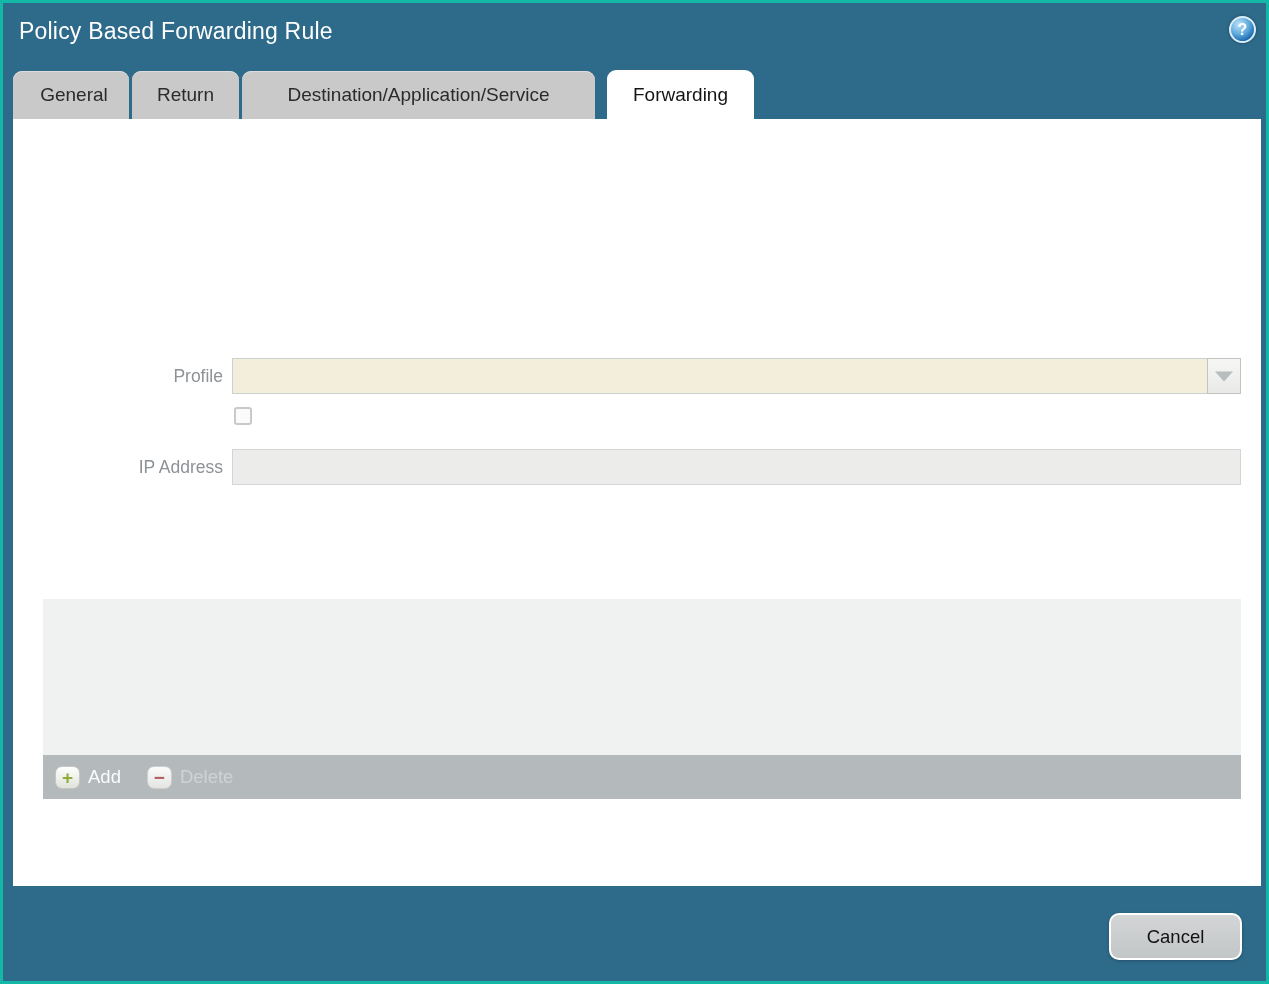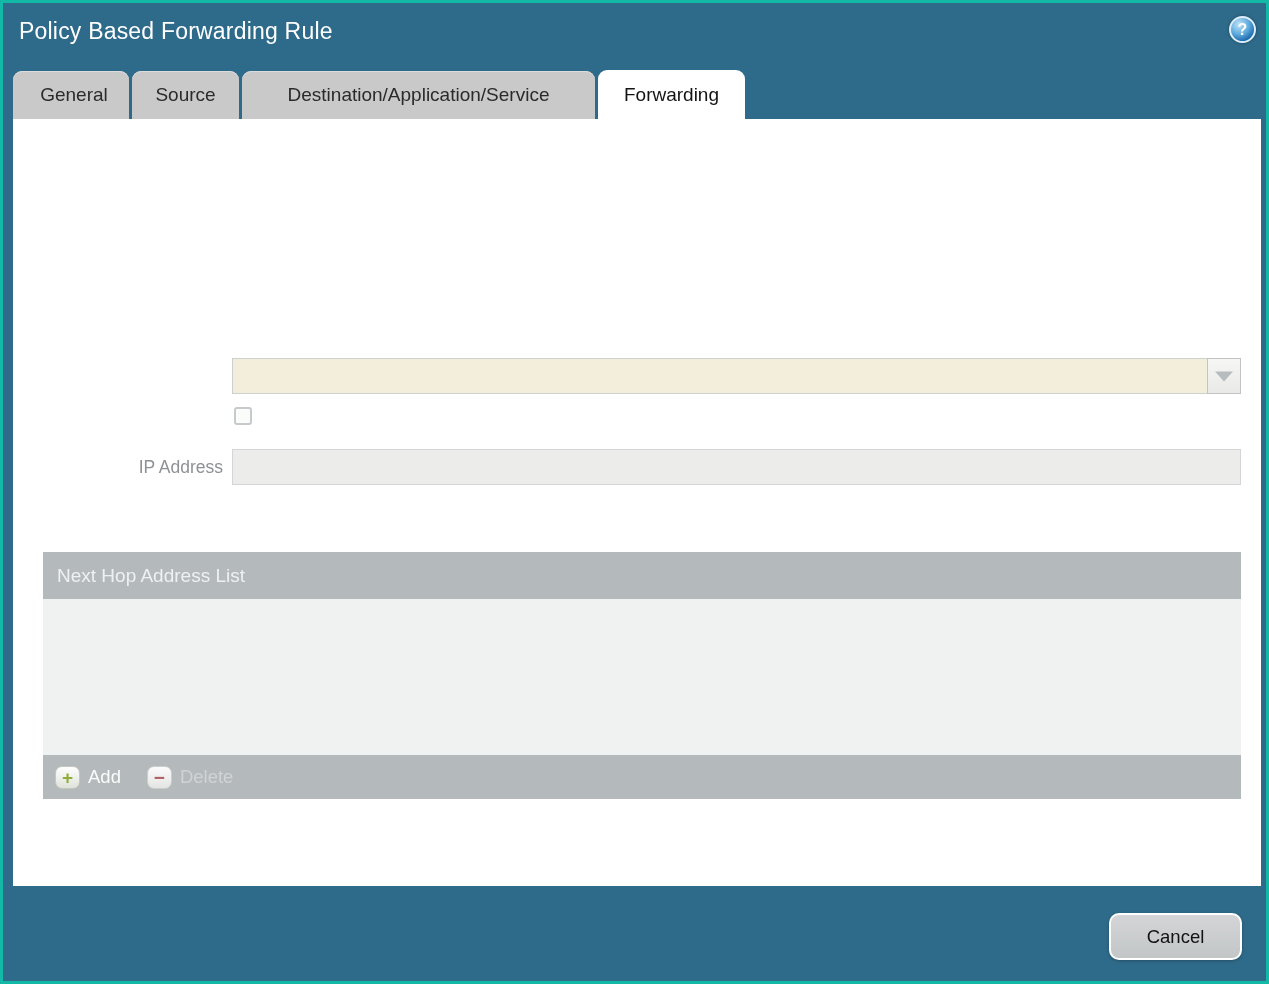--- a/index.html
+++ b/index.html
@@ -23,21 +23,21 @@
   }
 
   
   .tab {
     top:68px; height:48px; background:#c9c9c9; border-radius:9px 9px 0 0;
     color:#2b2b2b; font-size:19px; text-align:center; line-height:48px;
     cursor:pointer; box-shadow:inset 0 1px 0 #dcdcdc;
   }
   .tab.active {
     top:67px; height:50px; background:#ffffff; color:#141414; z-index:3;
-    line-height:50px; box-shadow:none;
+    line-height:50px; box-shadow:none;margin-left:9px;
   }
 
   
   .content { left:10px; top:116px; width:1248px; height:767px; background:#ffffff; z-index:1; }
 
   .field-label {
     color:#2f2f2f; font-size:17.5px; text-align:right; line-height:36px;
   }
   .input {
     background:#fff; border:1px solid #aeb2b4; font-size:17.5px; color:#0d0d0d;
@@ -102,21 +102,21 @@
 </style>
 </head>
 <body>
 
 <div class="window">
 
   <div class="abs title">Policy Based Forwarding Rule</div>
   <div class="abs help-icon">?</div>
 
   <div class="abs tab" style="left:10px; width:116px;padding-left:6px;">General</div>
-  <div class="abs tab" style="left:129px; width:107px;">Source</div>
+  <div class="abs tab" style="left:129px; width:107px;">Return</div>
   <div class="abs tab" style="left:239px; width:353px;">Destination/Application/Service</div>
   <div class="abs tab active" style="left:595px; width:147px;">Forwarding</div>
 
   <div class="abs content"></div>
 
   <div class="abs field-label" style="left:20px; top:134px; width:188px;">Action</div>
   <div class="abs input" style="left:217px; top:134px; width:992px; height:36px;">Forward</div>
   <div class="abs dd-btn" style="left:1213px; top:134px; height:36px;">
       <span class="arrow"></span>
     </div>
@@ -139,39 +139,39 @@
     </div>
 
   <fieldset class="group" style="left:33px; top:315px; width:1212px; height:182px;">
     <legend>
       <span class="checkbox"></span>
       <span class="legend-text">Monitor</span>
     </legend>
   </fieldset>
   <div class="panel" style="left:39px; top:346px; width:1200px; height:145px;"></div>
 
+  <div class="abs field-label muted-label" style="left:40px; top:355px; width:180px; z-index:2;">Profile</div>
   <div class="abs input disabled-cream" style="left:229px; top:355px; width:976px; height:36px; z-index:2;"></div>
   <div class="abs dd-btn disabled" style="left:1204px; top:355px; height:36px; z-index:2;">
       <span class="arrow"></span>
     </div>
 
   <div class="abs checkbox disabled" style="left:231px; top:404px; z-index:2;"></div>
 
   <div class="abs field-label muted-label" style="left:40px; top:446px; width:180px; z-index:2;">IP Address</div>
   <div class="abs input disabled-gray" style="left:229px; top:446px; width:1009px; height:36px; z-index:2;"></div>
 
   <fieldset class="group" style="left:33px; top:511px; width:1212px; height:301px;">
     <legend>
       <span class="checkbox"></span>
       <span class="legend-text">Enforce Symmetric Return</span>
     </legend>
   </fieldset>
   <div class="panel" style="left:39px; top:537px; width:1200px; height:268px;"></div>
 
-  <div class="tbl-header" style="left:40px; top:549px; width:1198px; height:47px; z-index:2;">Next Hop Address List</div>
   <div class="tbl-body" style="left:40px; top:596px; width:1198px; height:156px; z-index:2;"></div>
   <div class="tbl-footer" style="left:40px; top:752px; width:1198px; height:44px; z-index:2;">
     <div class="tool-btn">
       <span class="tool-icon add">+</span>
       <span class="tool-label">Add</span>
     </div>
     <div class="tool-btn disabled">
       <span class="tool-icon del">−</span>
       <span class="tool-label disabled">Delete</span>
     </div>

